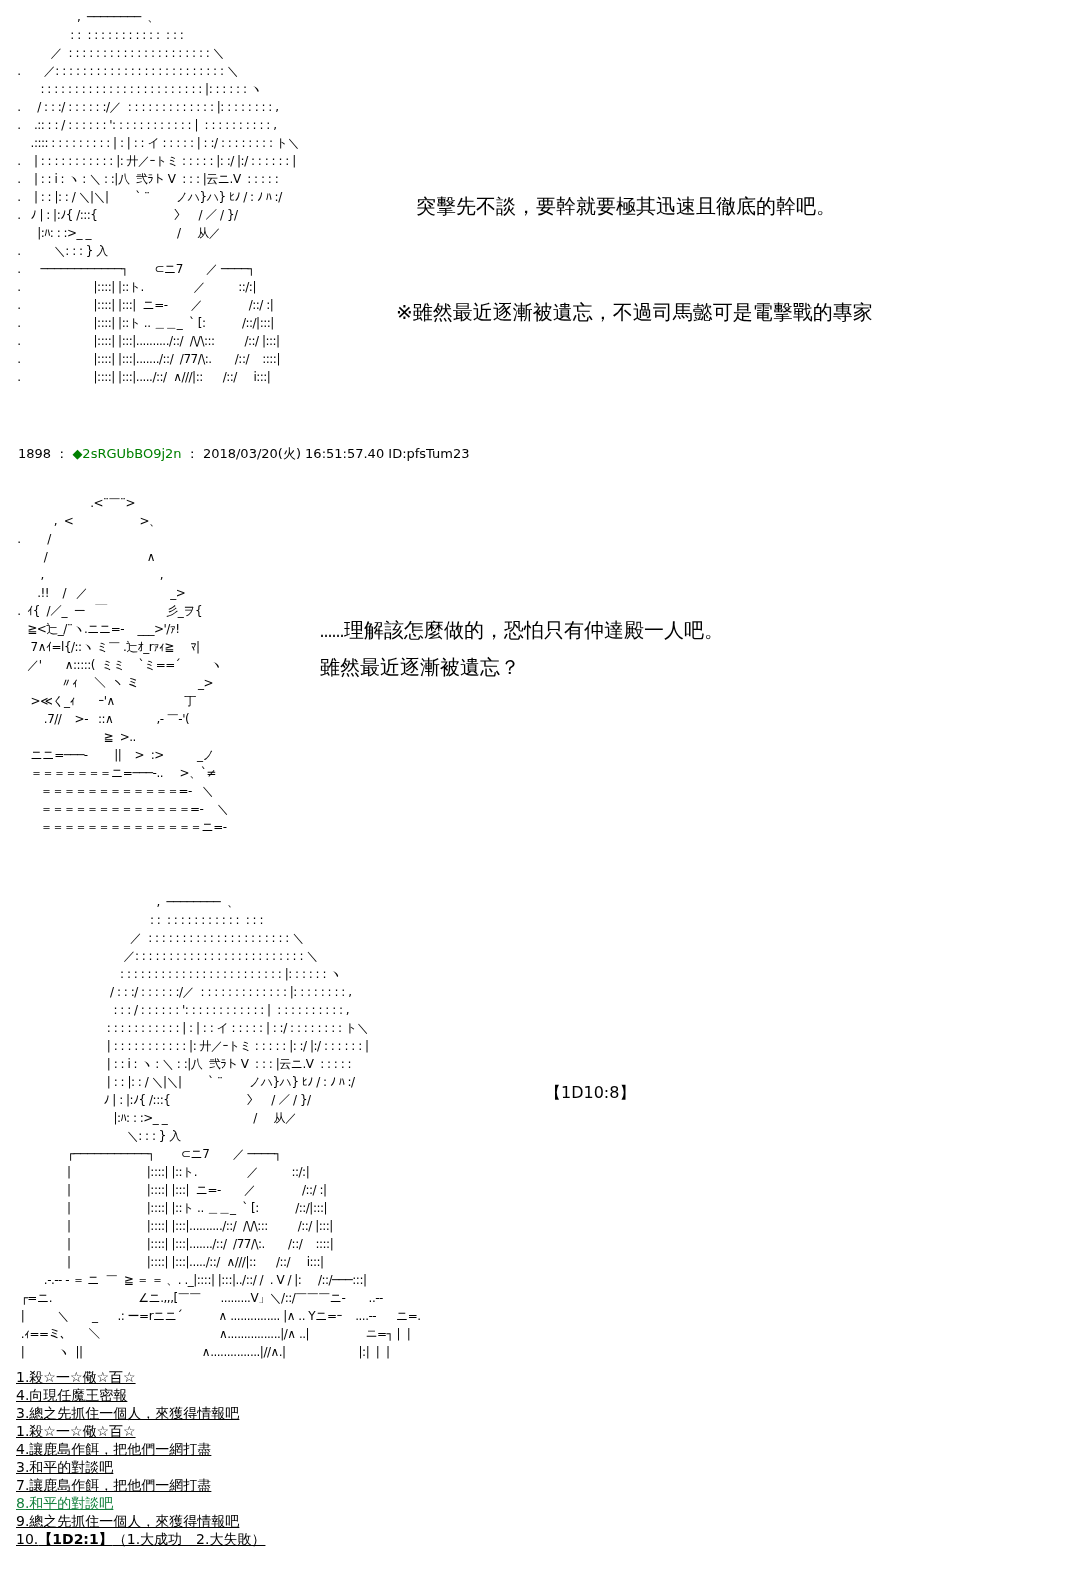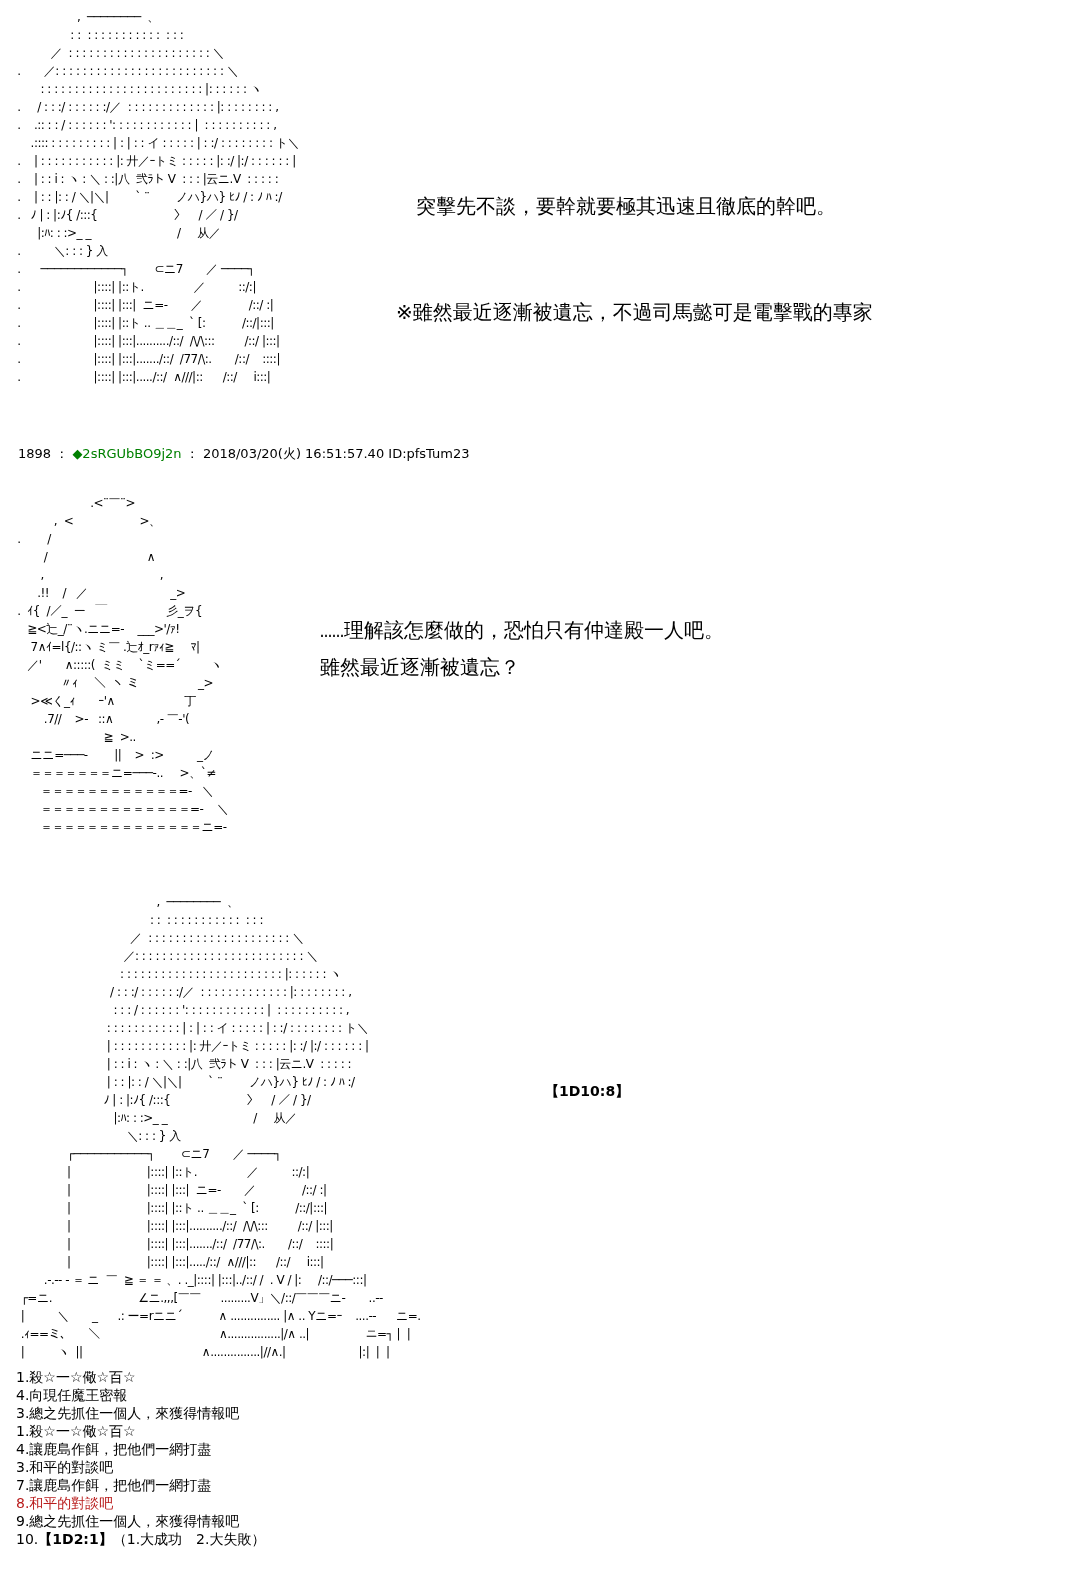--- a/index.html
+++ b/index.html
@@ -13,24 +13,24 @@
     font-size: 12px; line-height: 18px; color: #000;
     letter-spacing: -0.5px;
   }
   .txt {
     position: absolute; font-size: 20px; line-height: 18px; white-space: nowrap;
   }
   .post-header {
     position: absolute; left: 18px; top: 445px; font-size: 13px; line-height: 18px; white-space: nowrap;
   }
   .trip { color: #008000; }
-  .dice { position: absolute; left: 545px; top: 1083px; font-weight: bold; font-size: 14px; }
+  .dice { position: absolute; left: 545px; top: 1083px; font-weight: normal; font-size: 16px; }
   .choices { position: absolute; left: 16px; top: 1368px; font-size: 14px; line-height: 18px; }
-  .choices .item { white-space: nowrap; }
-  .choices .selected { color: #b91c1c; }
+  .choices .item { white-space: nowrap; text-decoration: underline; }
+  .choices .selected { color: #15803d; }
   .choices b { font-weight: bold; }
 </style>
 </head>
 <body>
 
 <pre class="aa" style="left:14px; top:8px;">                   ,  ────────  、
                  : :  : : : : : : : : : : :  : : :
            ／  : : : : : : : : : : : : : : : : : : : : : ＼
  .       ／: : : : : : : : : : : : : : : : : : : : : : : : : ＼
         : : : : : : : : : : : : : : : : : : : : : : : : |: : : : : : ヽ

